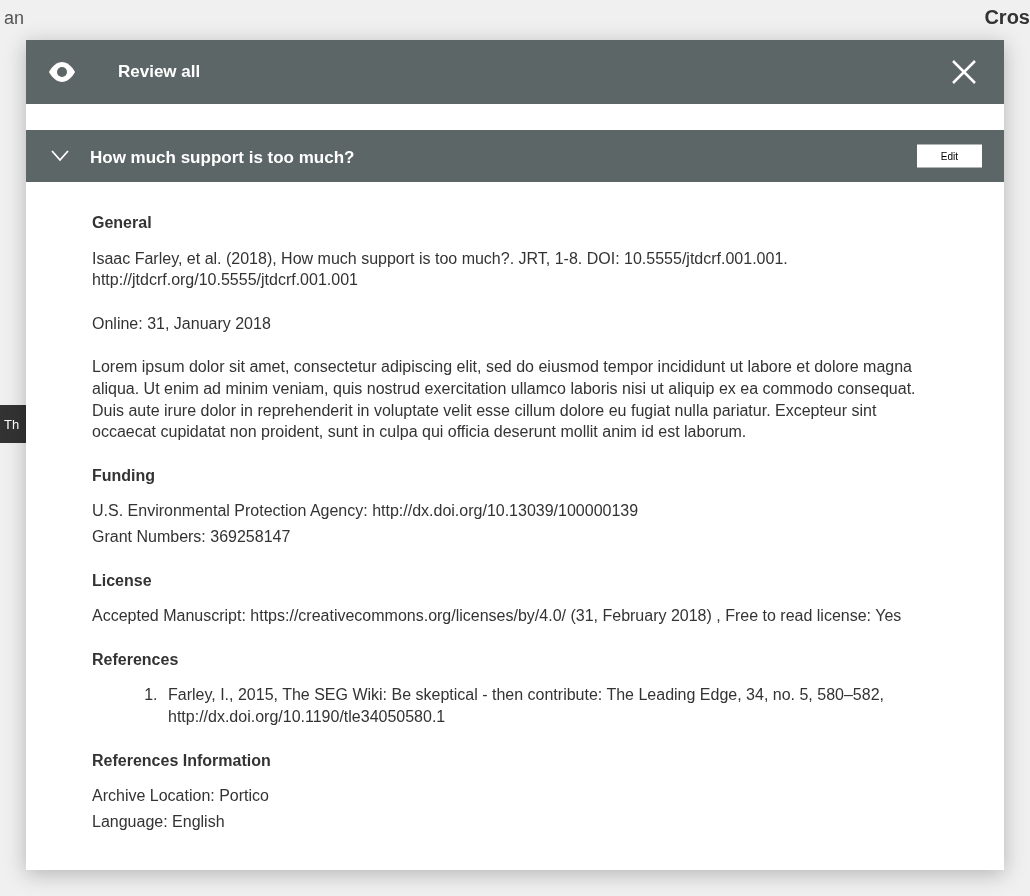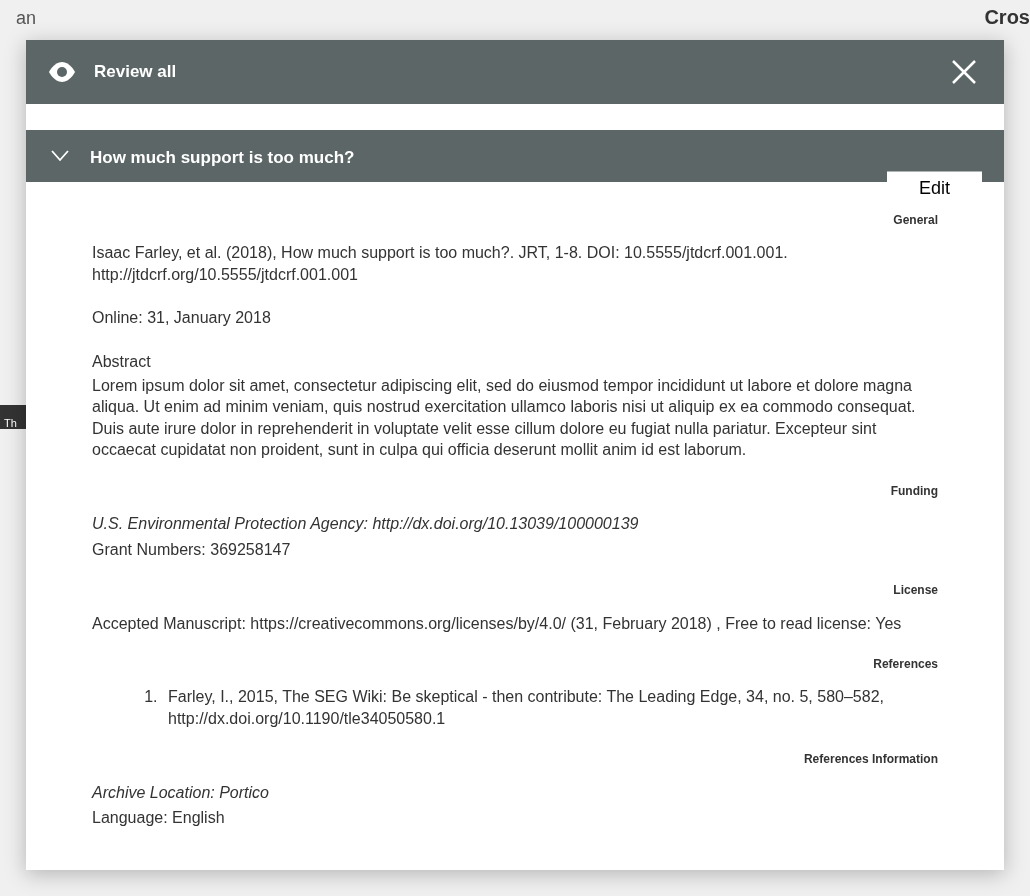--- a/index.html
+++ b/index.html
@@ -19,61 +19,62 @@
       position: absolute;
       top: 0;
       left: 0;
       width: 100%;
       height: 100%;
       background: #f0f0f0;
     }
     .backdrop-text-left {
       position: absolute;
       top: 8px;
-      left: 16px;
+      left: 4px;
       font-size: 18px;
       color: #555;
     }
     .backdrop-text-right {
       position: absolute;
       top: 6px;
       right: 0;
       font-size: 20px;
       font-weight: bold;
       color: #333;
     }
     .backdrop-sidebar-stub {
       position: absolute;
       left: 0;
       top: 405px;
       width: 28px;
-      height: 24px;
+      height: 38px;
       background: #333;
       color: #fff;
-      font-size: 11px;
+      font-size: 13px;
       padding: 12px 4px;
     }
     .modal {
       position: absolute;
       top: 40px;
       left: 26px;
       right: 26px;
       bottom: 26px;
       background: #fff;
       box-shadow: 0 4px 20px rgba(0,0,0,0.25);
       display: flex;
       flex-direction: column;
     }
     .modal-header {
       background: #5c6666;
       color: #fff;
       display: flex;
       align-items: center;
       padding: 18px 22px;
       position: relative;
+      gap: 24px;
     }
     .modal-header .eye-icon {
       width: 28px;
       height: 28px;
       margin-right: 18px;
       display: flex;
       align-items: center;
       justify-content: center;
     }
     .modal-header .title {
@@ -117,46 +118,43 @@
       font-weight: 600;
     }
     .edit-btn {
       position: absolute;
       right: 22px;
       top: 50%;
       transform: translateY(-50%);
       background: #fff;
       color: #000;
       border: none;
-      padding: 6px 32px;
-      font-size: 18px;
+      padding: 6px 24px;
+      font-size: 10px;
       cursor: pointer;
       font-family: inherit;
-      margin-top: 32px;
     }
     .content {
       padding: 30px 66px 30px 66px;
       overflow-y: auto;
       flex: 1;
       color: #333;
       font-size: 16px;
       line-height: 1.35;
     }
     .section-heading {
       font-weight: 700;
       margin-bottom: 14px;
-      font-size: 12px;
-      text-align: right;
+      font-size: 16px;
     }
     .text-block {
       margin-bottom: 22px;
     }
     .tight {
       margin-bottom: 4px;
-      font-style: italic;
     }
     .abstract-label {
       margin-bottom: 2px;
     }
     ol.refs {
       padding-left: 26px;
       margin-bottom: 22px;
     }
     ol.refs li {
       padding-left: 6px;
@@ -200,21 +198,20 @@
     </span>
     <span class="sub-title">How much support is too much?</span>
     <button class="edit-btn">Edit</button>
   </div>
 
   <div class="content">
 
     <div class="section-heading">General</div>
     <div class="text-block">Isaac Farley, et al. (2018), How much support is too much?. JRT, 1-8. DOI: 10.5555/jtdcrf.001.001. http://jtdcrf.org/10.5555/jtdcrf.001.001</div>
     <div class="text-block">Online: 31, January 2018</div>
-    <div class="abstract-label">Abstract</div>
     <div class="text-block">Lorem ipsum dolor sit amet, consectetur adipiscing elit, sed do eiusmod tempor incididunt ut labore et dolore magna aliqua. Ut enim ad minim veniam, quis nostrud exercitation ullamco laboris nisi ut aliquip ex ea commodo consequat. Duis aute irure dolor in reprehenderit in voluptate velit esse cillum dolore eu fugiat nulla pariatur. Excepteur sint occaecat cupidatat non proident, sunt in culpa qui officia deserunt mollit anim id est laborum.</div>
 
     <div class="section-heading">Funding</div>
     <div class="tight">U.S. Environmental Protection Agency: http://dx.doi.org/10.13039/100000139</div>
     <div class="text-block">Grant Numbers: 369258147</div>
 
     <div class="section-heading">License</div>
     <div class="text-block">Accepted Manuscript: https://creativecommons.org/licenses/by/4.0/ (31, February 2018) , Free to read license: Yes</div>
 
     <div class="section-heading">References</div>

